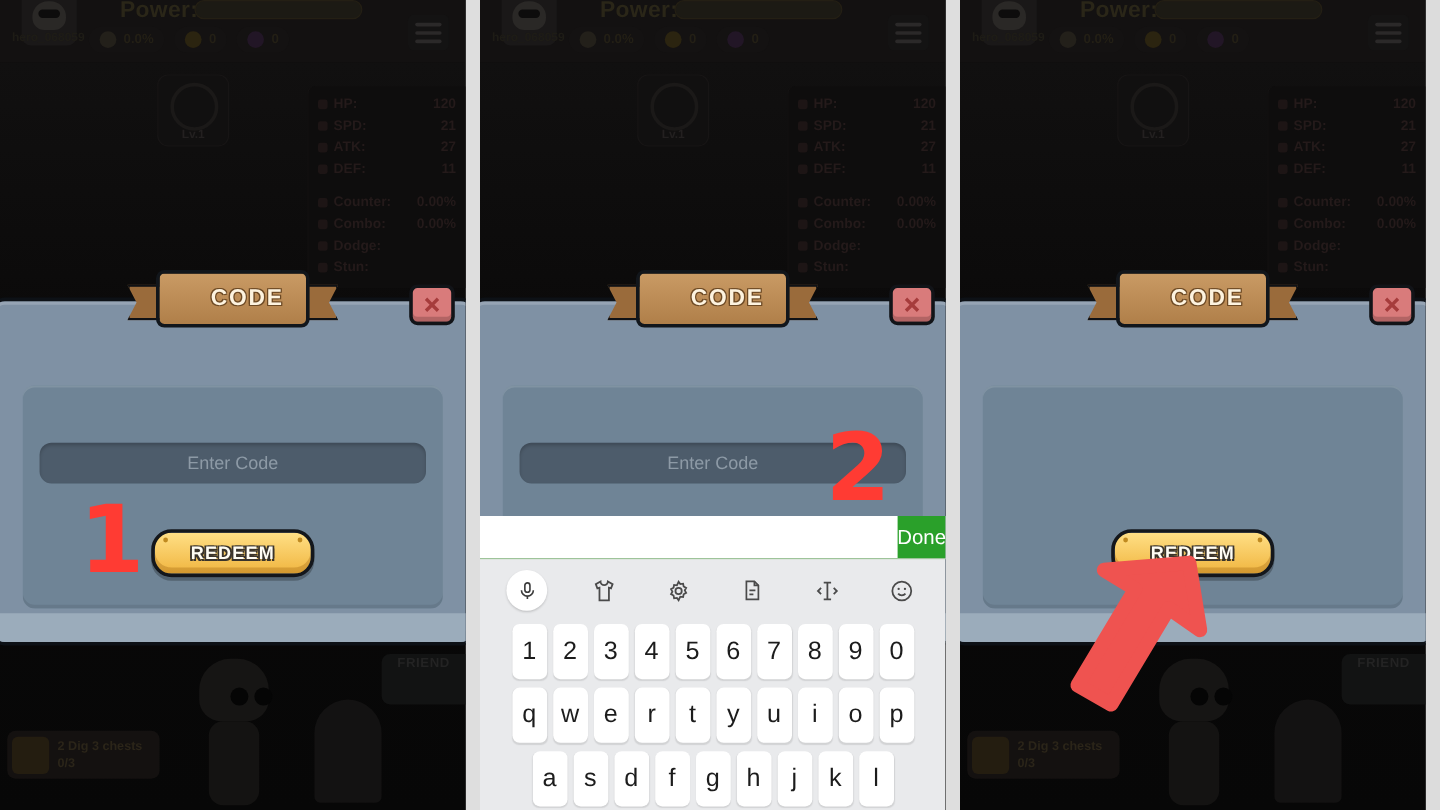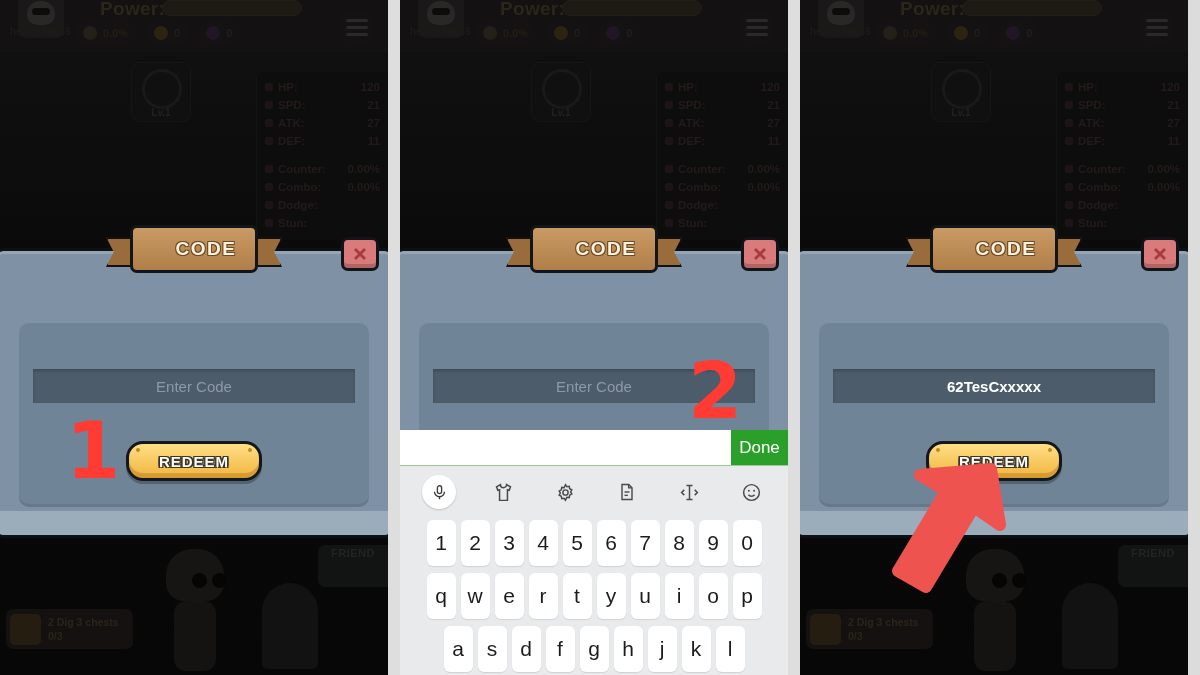--- a/index.html
+++ b/index.html
@@ -171,21 +171,21 @@
   .close-btn {
     position:absolute; right:14px; top:-14px; width:38px; height:34px;
     background:#d97b7b; border:3px solid #121418; border-radius:7px;
     display:flex; align-items:center; justify-content:center;
     box-shadow:inset 0 -4px 0 rgba(0,0,0,.18);
   }
   .close-btn svg { display:block; }
 
   .code-input {
     position:absolute; left:38px; right:38px; top:118px; height:34px;
-    background:#4d5c6b; border-radius:0;
+    background:#4d5c6b; border-radius:10px;
     display:flex; align-items:center; justify-content:center;
     box-shadow:inset 0 2px 3px rgba(0,0,0,.20);
   }
   .code-input .ph { font-size:15px; color:#8d9aa6; }
   .code-input .val { font-size:15px; color:#ffffff; font-weight:bold; }
 
   .redeem {
     position:absolute; left:50%; transform:translateX(-50%); top:190px;
     width:136px; height:40px;
     background:linear-gradient(#ffdf85,#f0b53f);
@@ -212,21 +212,21 @@
   .arrow { position:absolute; left:888px; top:455px; width:120px; height:160px; }
 
   
   .kbd { position:absolute; left:0; right:0; bottom:0; height:245px; background:#e9eaec; }
   .kbd-field {
     position:absolute; left:0; right:0; top:0; height:36px; background:#ffffff;
     border-bottom:1.5px solid #9ec49a;
     display:flex; align-items:stretch; justify-content:flex-end;
   }
   .kbd-done {
-    width:57px; background:#2aa02a; color:#fff; font-size:17px;
+    width:40px; background:#2aa02a; color:#fff; font-size:17px;
     display:flex; align-items:center; justify-content:center;
   }
   .kbd-tools {
     position:absolute; left:0; right:0; top:37px; height:50px;
     display:flex; align-items:center; justify-content:space-around;
     padding:0 6px;
   }
   .kbd-tool { width:30px; height:30px; display:flex; align-items:center; justify-content:center; color:#4a4a4a; }
   .kbd-tool.mic {
     background:#ffffff; border-radius:50%; width:34px; height:34px;
@@ -738,23 +738,20 @@
           <span>CODE</span>
         </div>
       </div>
 
       <div class="close-btn">
         <svg width="20" height="20" viewBox="0 0 20 20">
           <path d="M4 6 L6 4 L10 8 L14 4 L16 6 L12 10 L16 14 L14 16 L10 12 L6 16 L4 14 L8 10 Z" fill="#a63c3c"></path>
         </svg>
       </div>
 
-      <div class="code-input">
-        <span class="val">62TesCxxxxx</span>
-      </div>
 
       <div class="redeem">
         <i class="l"></i>
           <i class="r"></i>
         <span>REDEEM</span>
       </div>
     </div>
 
   </div>
 

